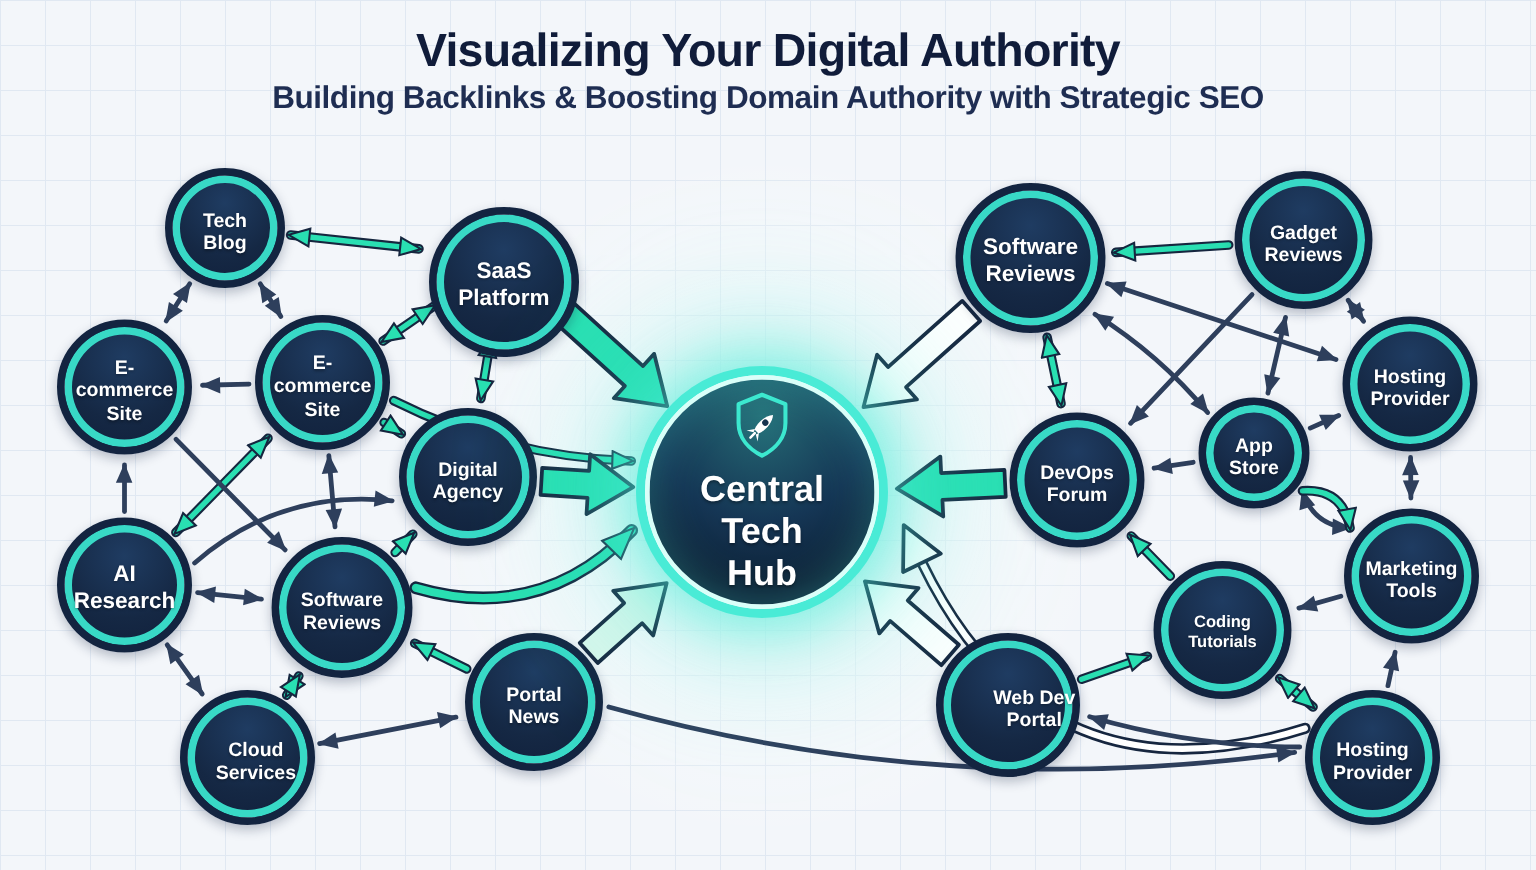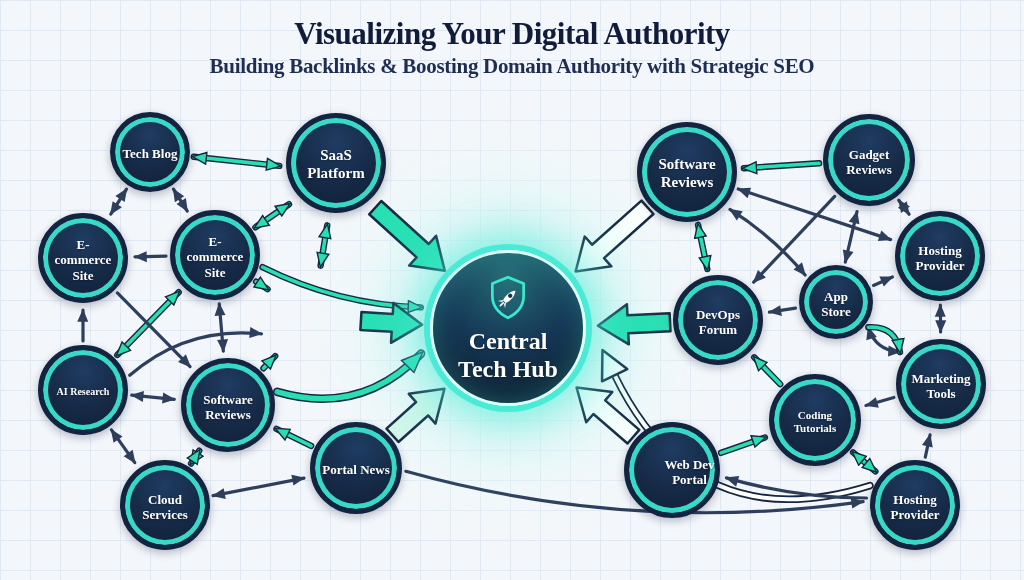--- a/index.html
+++ b/index.html
@@ -1,18 +1,18 @@
 <!DOCTYPE html>
 <html><head>
 <meta charset="utf-8">
 <style>
   html,body{margin:0;padding:0;background:#e9eef5;}
   .stage{
     position:relative;width:1024px;height:580px;overflow:hidden;
-    font-family:Liberation Serif, serif;
+    font-family:Liberation Sans, sans-serif;
     background-color:#F3F6FA;
     background-image:
       radial-gradient(circle at 50% 57%, rgba(255,255,255,0.85) 0%, rgba(255,255,255,0) 38%),
       linear-gradient(#E0E8F2 1px, transparent 1px),
       linear-gradient(90deg, #E0E8F2 1px, transparent 1px);
     background-size:100% 100%, 30px 30px, 30px 30px;
   }
   header{position:absolute;top:0;left:0;width:100%;text-align:center;z-index:30;}
   h1{margin:16px 0 2px 0;font-size:31px;font-weight:800;letter-spacing:-0.5px;color:#101C3A;}
   h2{margin:2px 0 0 0;font-size:21px;font-weight:700;letter-spacing:-0.3px;color:#1E2D52;}
@@ -132,33 +132,37 @@
     <div class="label" style="font-size: 13px; text-align: center;">Tech Blog</div>
   </div>
       <div class="node" style="left: 38px; top: 213px; width: 80px; height: 80px;">
     <div class="icon-slot"></div>
     <div class="label" style="font-size: 13px;">E-commerce Site</div>
   </div>
       <div class="node" style="left: 170px; top: 210px; width: 80px; height: 80px;">
     <div class="icon-slot"></div>
     <div class="label" style="font-size: 13px;">E-commerce Site</div>
   </div>
-      <div class="node" style="left: 286px; top: 113px; width: 90px; height: 90px; align-items: center;">
+      <div class="node" style="left: 286px; top: 138px; width: 90px; height: 90px; align-items: center;">
     <div class="icon-slot"></div>
     <div class="label" style="font-size: 15px;">SaaS Platform</div>
   </div>
+      <div class="node" style="left: 266px; top: 272px; width: 82px; height: 82px;">
+    <div class="icon-slot"></div>
+    <div class="label" style="font-size: 13px;">Digital Agency</div>
+  </div>
       <div class="node" style="left: 38px; top: 345px; width: 80px; height: 80px;">
     <div class="icon-slot"></div>
-    <div class="label" style="font-size: 10px;">AI Research</div>
+    <div class="label" style="font-size: 15px;">AI Research</div>
   </div>
       <div class="node" style="left: 181px; top: 358px; width: 84px; height: 84px;">
     <div class="icon-slot"></div>
     <div class="label" style="font-size: 13px;">Software Reviews</div>
   </div>
-      <div class="node" style="left: 120px; top: 460px; width: 80px; height: 80px;">
+      <div class="node" style="left: 120px; top: 460px; width: 80px; height: 80px; align-items: flex-end;">
     <div class="icon-slot"></div>
     <div class="label" style="font-size: 13px;">Cloud Services</div>
   </div>
       <div class="node" style="left: 310px; top: 422px; width: 82px; height: 82px;">
     <div class="icon-slot"></div>
     <div class="label" style="font-size: 13px;">Portal News</div>
   </div>
       <div class="node hub" style="left: 430px; top: 250px; width: 150px; height: 150px;">
     <div class="icon-slot"><svg width="46" height="50" viewBox="-20 -24 40 48">
     <path d="M0,-20 L15,-14 L15,-2 C15,8 8,15 0,19 C-8,15 -15,8 -15,-2 L-15,-14 Z" fill="rgba(62,232,207,0.07)" stroke="#3CE8CF" stroke-width="2.6" stroke-linejoin="round"></path>

